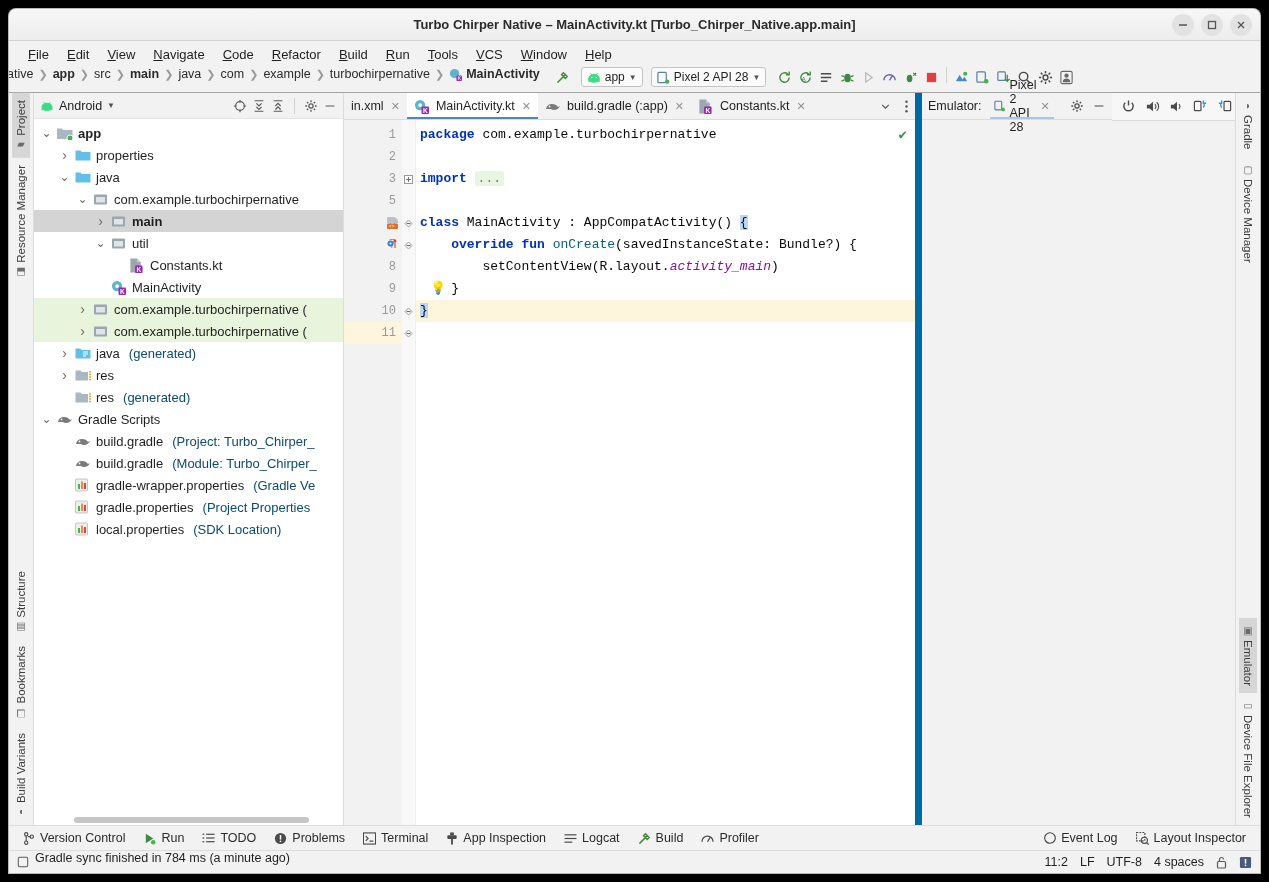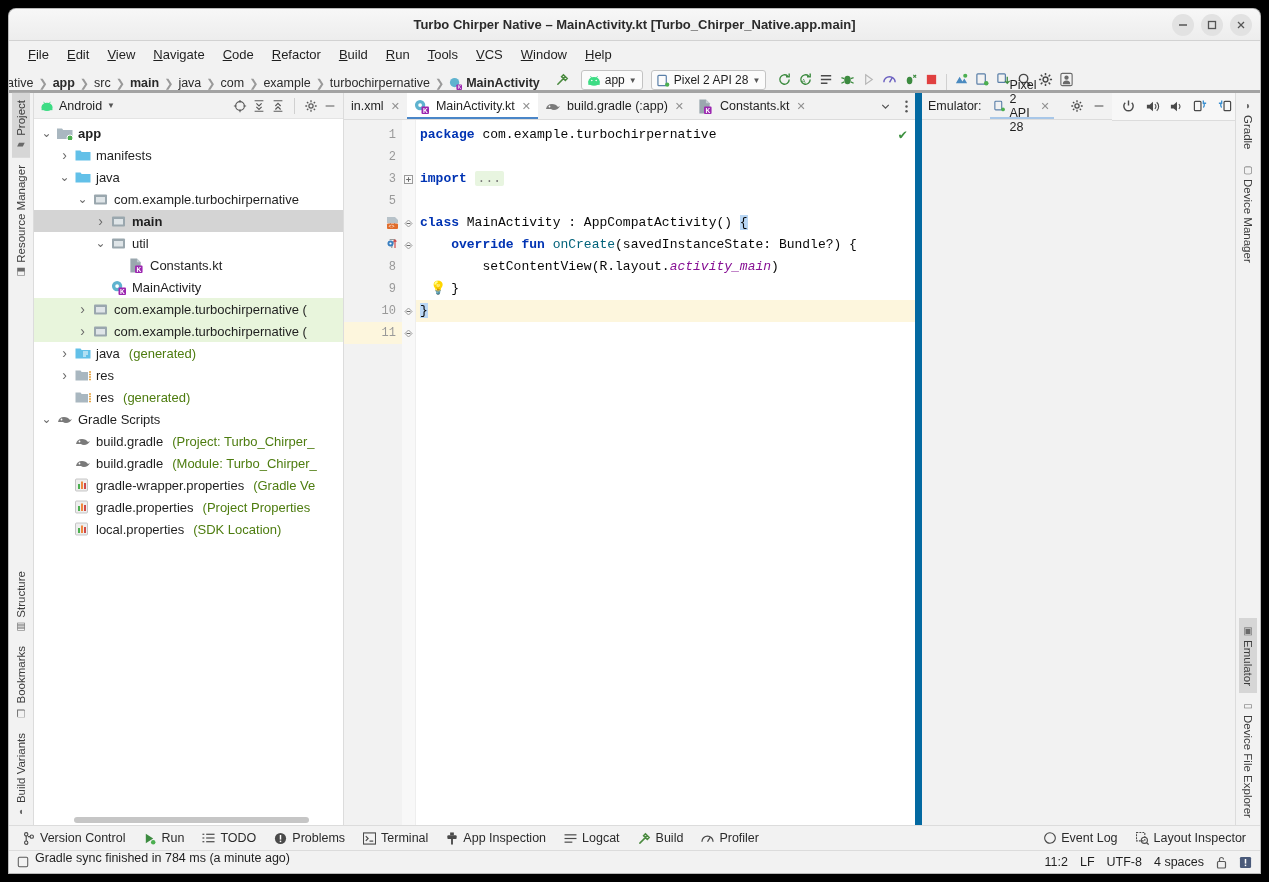--- a/index.html
+++ b/index.html
@@ -44,23 +44,23 @@
     padding-left:10px; gap:0px;
     background:#f2f2f2;
   }
   .menu-item {
     padding:3px 9px; font-size:13px; color:#1f1f1f; cursor:default;
   }
   .menu-item u { text-decoration:underline; }
 
   
   .navbar {
-    height:26px; flex:0 0 26px; display:flex; align-items:flex-end;
+    height:26px; flex:0 0 26px; display:flex; align-items:flex-start;
     background:#f2f2f2; padding:0 12px 0 0; gap:0;
-    border-bottom:3px solid #a3a3a3;
+    border-bottom:1px solid #a3a3a3;
     overflow:hidden;
   }
   .crumbs { display:flex; align-items:center; margin-left:-6px; flex:0 0 auto; }
   .crumb { font-size:12.5px; color:#2b2b2b; padding:0 4px; white-space:nowrap; }
   .crumb.b { font-weight:bold; }
   .crumb-sep { color:#9a9a9a; font-size:11px; padding:0 1px; }
   .nav-spacer { width:8px; }
   .combo {
     display:flex; align-items:center; gap:4px;
     border:1px solid #c3c3c3; border-radius:3px; background:#fbfbfb;
@@ -104,21 +104,21 @@
   .tree { flex:1 1 auto; overflow:hidden; padding-top:3px; font-size:13px; position:relative;}
   .node {
     height:22px; display:flex; align-items:center; gap:4px;
     white-space:nowrap; padding-right:4px;
   }
   .node.sel { background:#d4d4d4; }
   .node.hl { background:#e8f5dc; }
   .twisty { width:13px; text-align:center; color:#6b6b6b; font-size:9px; flex:0 0 13px;}
   .nd-label { color:#1f1f1f; }
   .nd-label.b { font-weight:bold; }
-  .nd-sub { color:#4d7c0f; }
+  .nd-sub { color:#0c4a6e; }
   .scroll-h {
     position:absolute; left:40px; bottom:2px; height:6px; width:235px;
     background:#c6c6c6; border-radius:3px;
   }
 
   
   .ic { flex:0 0 auto; display:inline-flex; align-items:center; justify-content:center; }
 
   
   .editor-col { flex:1 1 auto; display:flex; flex-direction:column; min-width:0; background:#fff; }
@@ -561,21 +561,21 @@
             </span>
             <span class="nd-label b">app</span>
           </div>
           <div class="node" style="padding-left: 24px;">
             <span class="twisty" style="font-size: 14px;">›</span>
             <span class="ic" style="width: 17px; justify-content: flex-start;">
               <svg width="16" height="14" viewBox="0 0 16 14">
                 <path d="M0.5 2.5 h5 l1.2 1.5 H15.5 v8.5 H0.5 Z" fill="#62c0e8"></path>
               </svg>
             </span>
-            <span class="nd-label">manifests</span>
+            <span class="nd-label">properties</span>
           </div>
           <div class="node" style="padding-left: 24px;">
             <span class="twisty" style="font-size: 12px; line-height: 8px;">⌄</span>
             <span class="ic" style="width: 17px; justify-content: flex-start;">
               <svg width="16" height="14" viewBox="0 0 16 14">
                 <path d="M0.5 2.5 h5 l1.2 1.5 H15.5 v8.5 H0.5 Z" fill="#62c0e8"></path>
               </svg>
             </span>
             <span class="nd-label">java</span>
           </div>

